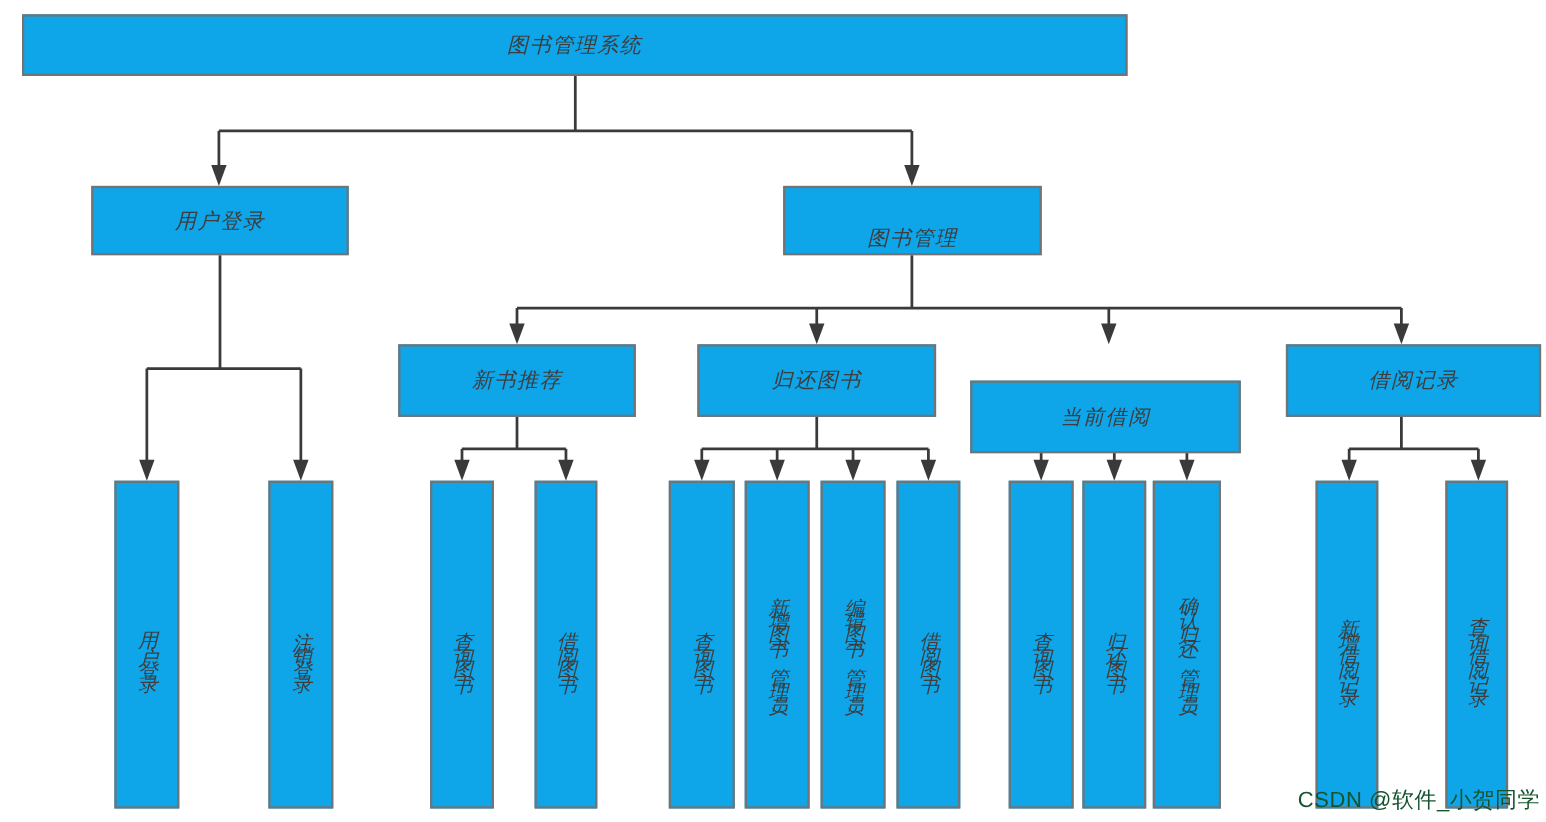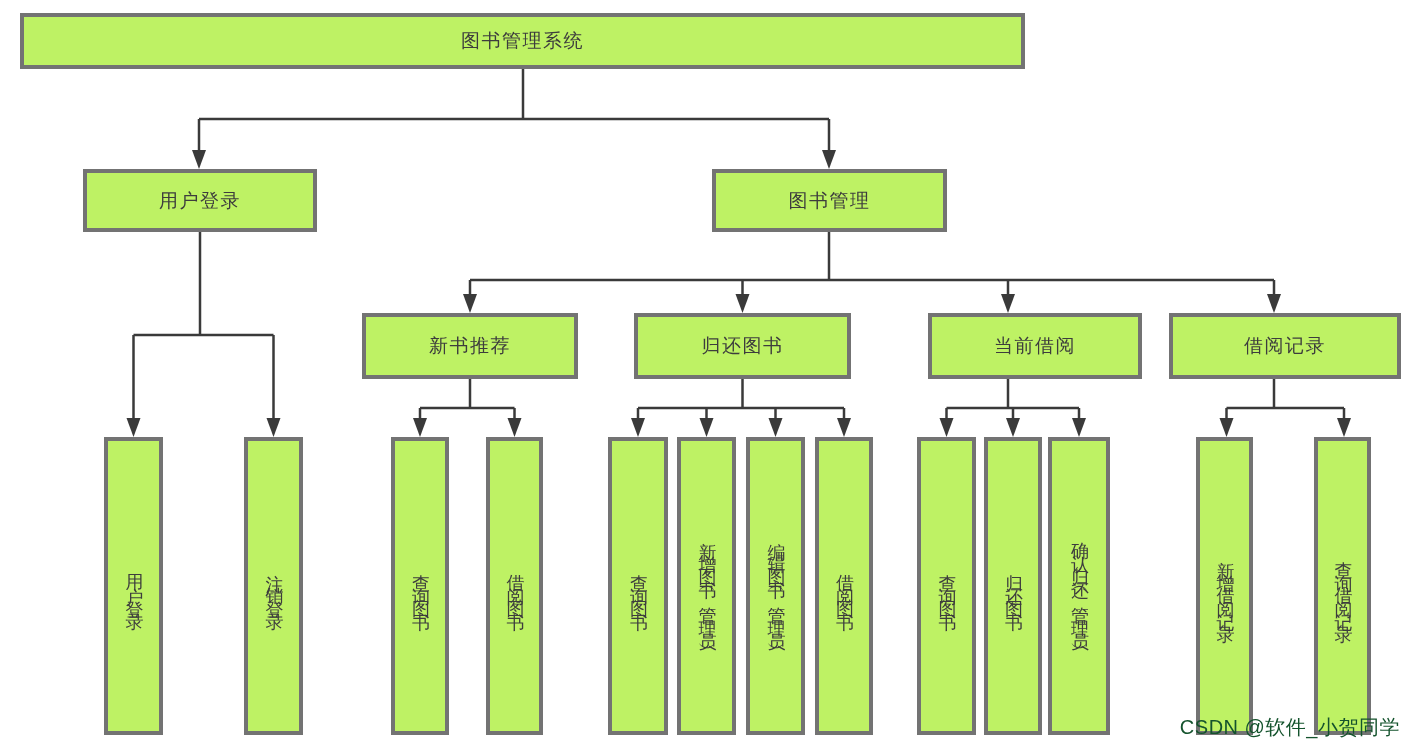--- a/index.html
+++ b/index.html
@@ -1,43 +1,44 @@
 <!DOCTYPE html>
 <html><head>
 <meta charset="utf-8">
 <style>
   html,body{margin:0;padding:0;background:#ffffff;}
   body{font-family:"Liberation Sans","DejaVu Sans",sans-serif;}
   .canvas{position:relative;width:1405px;height:747px;background:#ffffff;overflow:hidden;}
   .connectors{position:absolute;left:0;top:0;width:1405px;height:747px;}
   .node{
     position:absolute;
-    border:4px solid #737373;
-    background:#bef264;
+    border:2px solid #737373;
+    background:#0ea5e9;
     display:flex;align-items:center;justify-content:center;
     color:#3d3d3d;
     box-sizing:border-box;
+    font-style:italic;
   }
   .h{font-size:19px;letter-spacing:1.5px;}
   .v span{
     writing-mode:vertical-rl;
     text-orientation:mixed;
     font-size:18px;
     letter-spacing:13px;
     line-height:1.1;
     white-space:nowrap;
   }
   
   .n-root{left:20px;top:13px;width:1005px;height:56px;}
   .n-user-login{left:83px;top:169px;width:234px;height:63px;}
-  .n-book-mgmt{left:712px;top:169px;width:235px;height:63px;}
+  .n-book-mgmt{left:712px;top:169px;width:235px;height:63px;align-items:flex-end;}
   .n-l3{top:313px;height:66px;}
   .n-new-book{left:362px;width:216px;}
   .n-book-borrow{left:634px;width:217px;}
-  .n-current-borrow{left:928px;width:214px;}
+  .n-current-borrow{left:882px;width:246px;margin-top:33px;}
   .n-borrow-records{left:1169px;width:232px;}
   .n-l4{top:437px;height:298px;}
   .n-u1{left:104px;width:59px;}
   .n-u2{left:244px;width:59px;}
   .n-g1c1{left:391px;width:58px;}
   .n-g1c2{left:486px;width:57px;}
   .n-g2c1{left:608px;width:60px;}
   .n-g2c2{left:677px;width:59px;}
   .n-g2c3{left:746px;width:59px;}
   .n-g2c4{left:815px;width:58px;}

